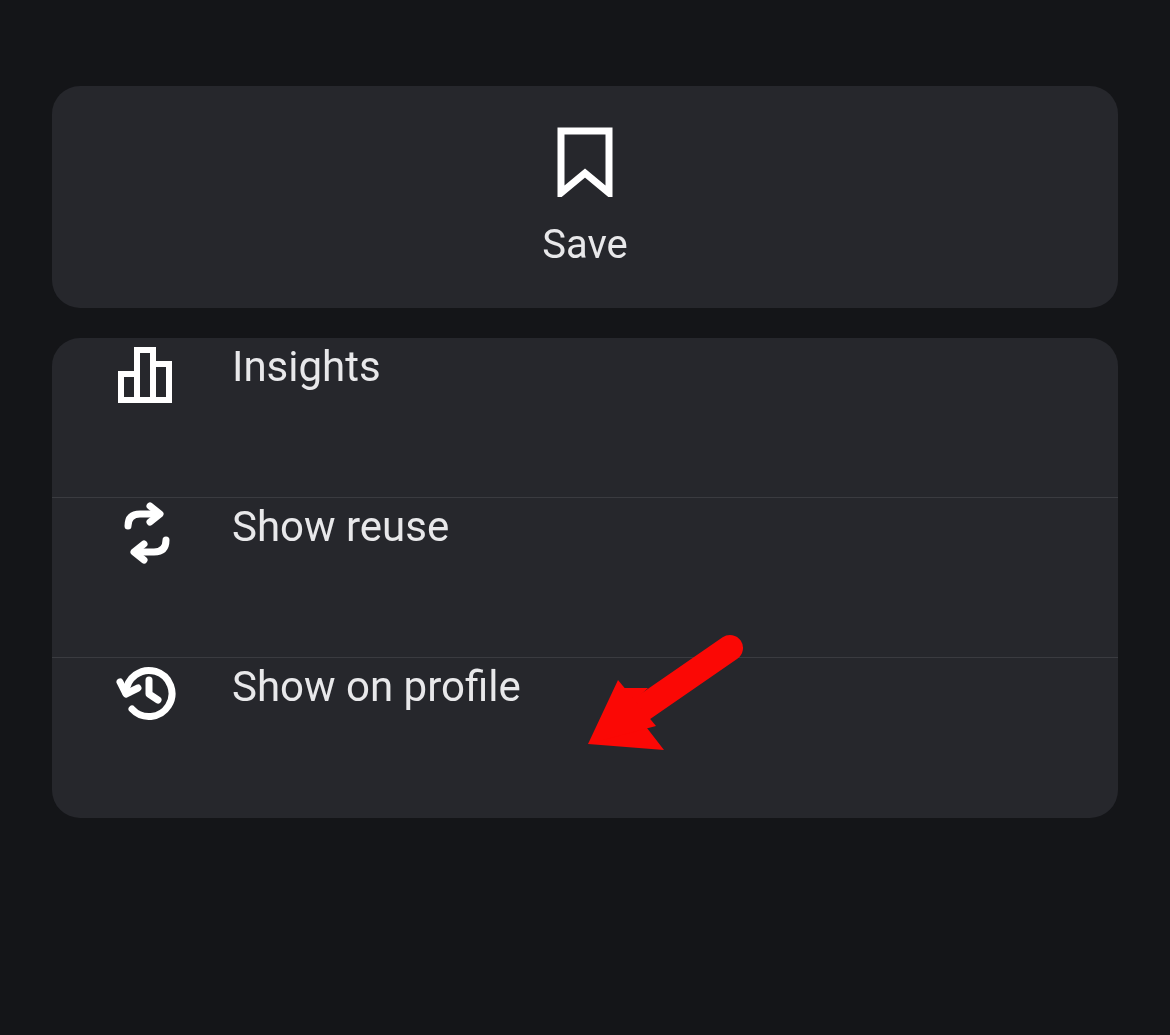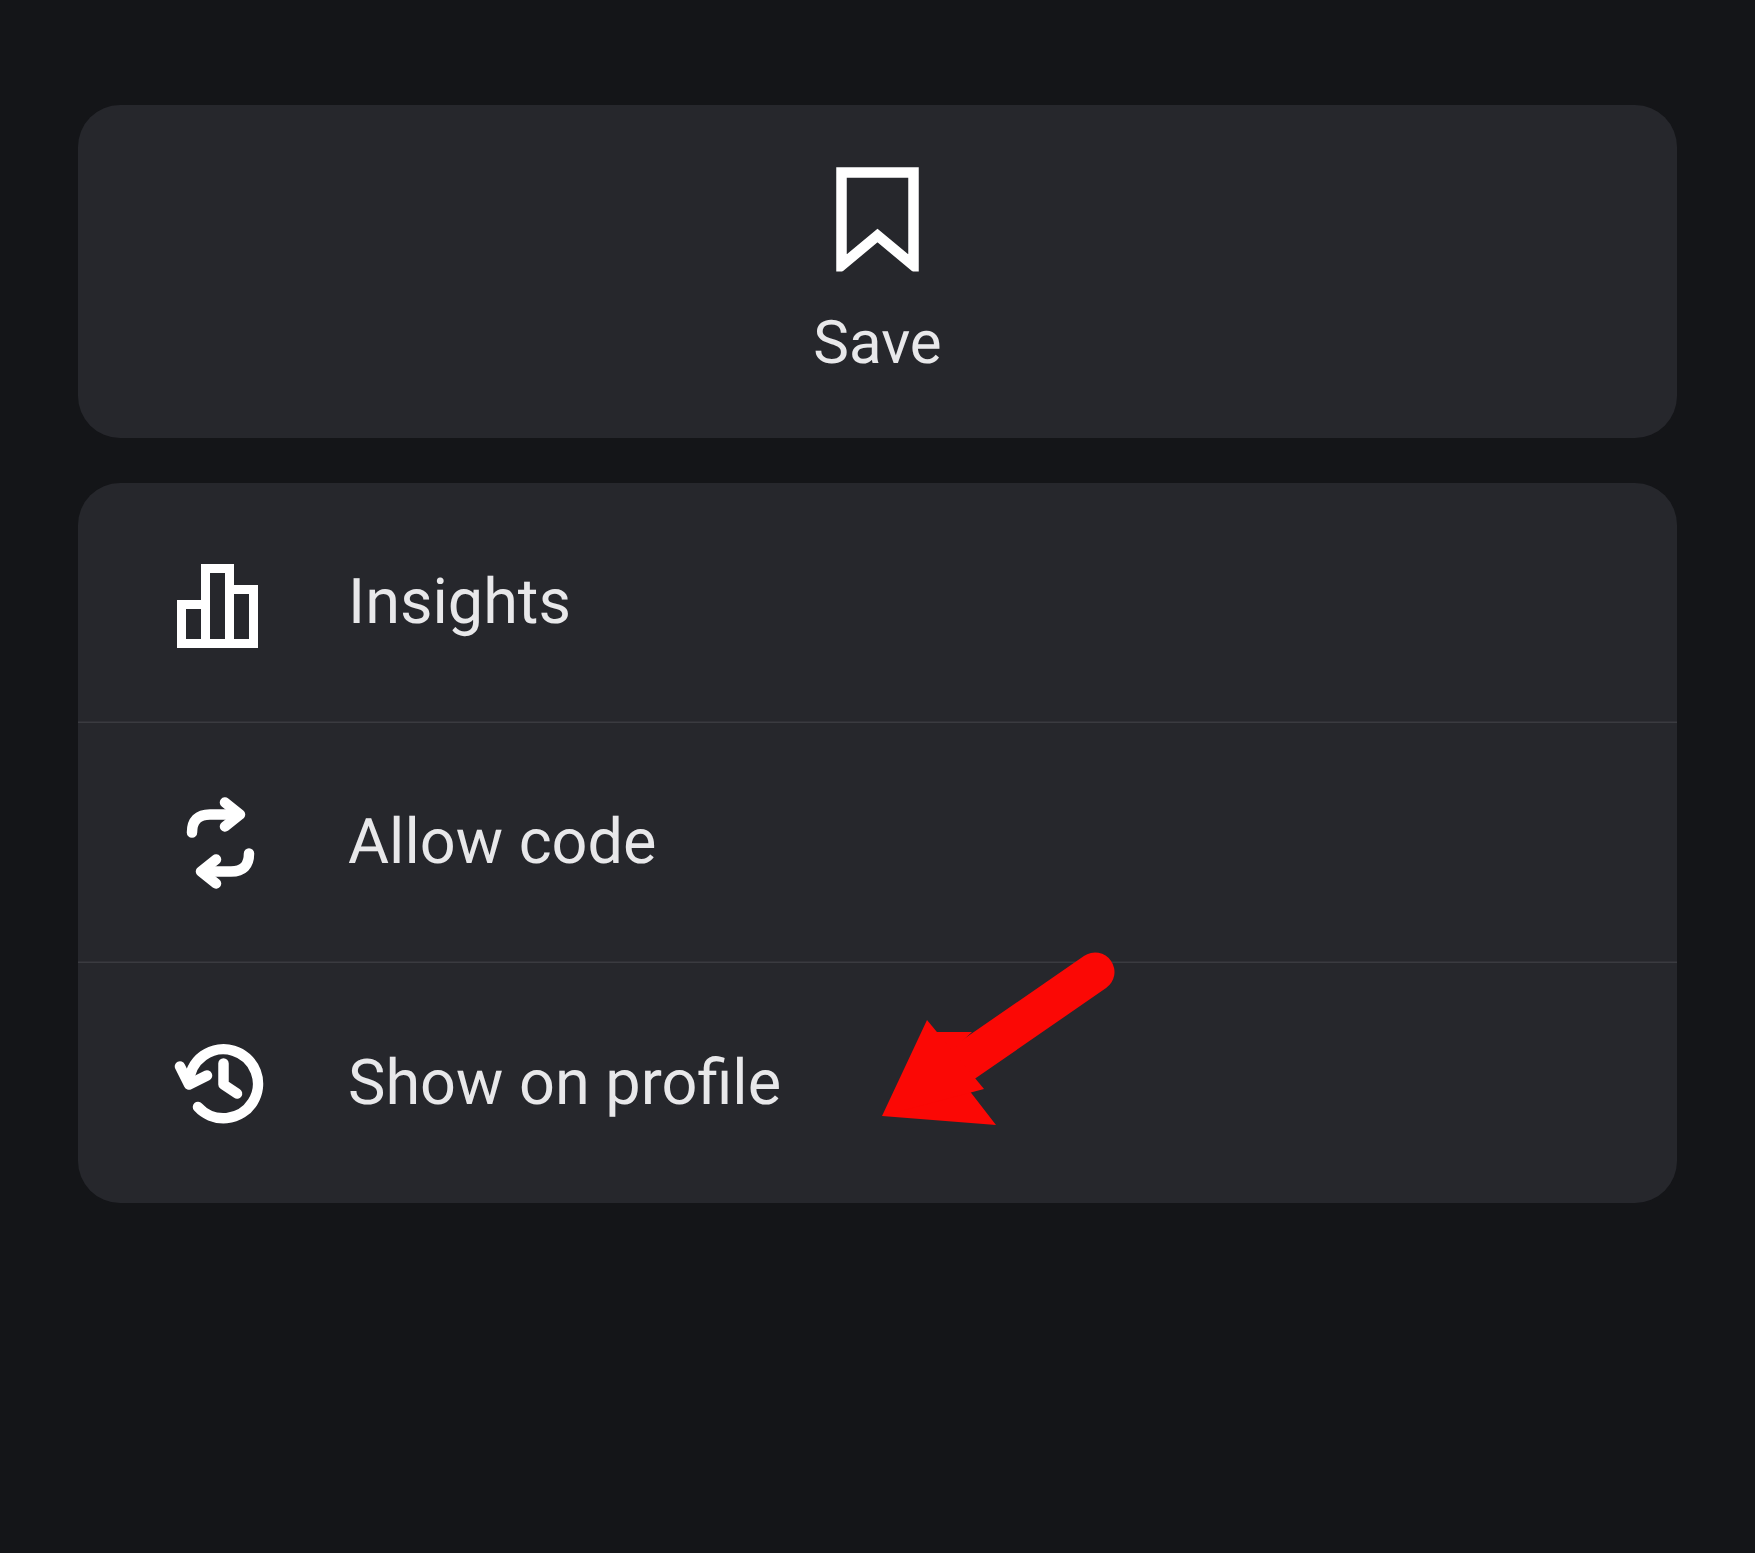--- a/index.html
+++ b/index.html
@@ -24,42 +24,43 @@
       flex: 1;
       background-color: #26272c;
       border-radius: 28px;
       height: 222px;
       display: flex;
       flex-direction: column;
       align-items: center;
       justify-content: center;
       gap: 24px;
       cursor: pointer;
+      margin-top: 16px;
     }
     .top-button .icon-wrap {
       height: 70px;
       display: flex;
       align-items: center;
       justify-content: center;
     }
     .top-button-label {
       color: #e8e8ea;
       font-size: 40px;
       font-weight: 400;
     }
     .menu-list {
       background-color: #26272c;
       border-radius: 28px;
       overflow: hidden;
     }
     .menu-item {
       display: flex;
-      align-items: center;
+      align-items: flex-start;
       height: 160px;
-      padding: 16px 64px;
+      padding: 4px 64px;
       gap: 54px;
       cursor: pointer;
       border-bottom: 1px solid #3a3b40;
     }
     .menu-item:last-child {
       border-bottom: none;
     }
     .menu-item .icon-wrap {
       width: 62px;
       height: 62px;
@@ -112,21 +113,21 @@
 
   <div class="menu-item">
     <div class="icon-wrap">
       <svg width="62" height="62" viewBox="0 0 62 62" fill="none">
         <path d="M12 24 Q12 12 24 12 H40" stroke="#ffffff" stroke-width="7" stroke-linecap="round" fill="none"></path>
         <path d="M34 4 L44 12 L34 20" stroke="#ffffff" stroke-width="7" stroke-linecap="round" stroke-linejoin="round" fill="none"></path>
         <path d="M50 38 Q50 50 38 50 H22" stroke="#ffffff" stroke-width="7" stroke-linecap="round" fill="none"></path>
         <path d="M28 58 L18 50 L28 42" stroke="#ffffff" stroke-width="7" stroke-linecap="round" stroke-linejoin="round" fill="none"></path>
       </svg>
     </div>
-    <span class="menu-item-label">Allow code</span>
+    <span class="menu-item-label">Show reuse</span>
   </div>
 
   <div class="menu-item">
     <div class="icon-wrap">
       <svg width="62" height="62" viewBox="0 0 62 62" fill="none">
         <path d="M10 31 A23 23 0 1 1 16 47" stroke="#ffffff" stroke-width="7" stroke-linecap="round" fill="none"></path>
         <path d="M4 20 L10 32 L22 26" stroke="#ffffff" stroke-width="7" stroke-linecap="round" stroke-linejoin="round" fill="none"></path>
         <path d="M33 18 V32 L42 38" stroke="#ffffff" stroke-width="7" stroke-linecap="round" stroke-linejoin="round" fill="none"></path>
       </svg>
     </div>

